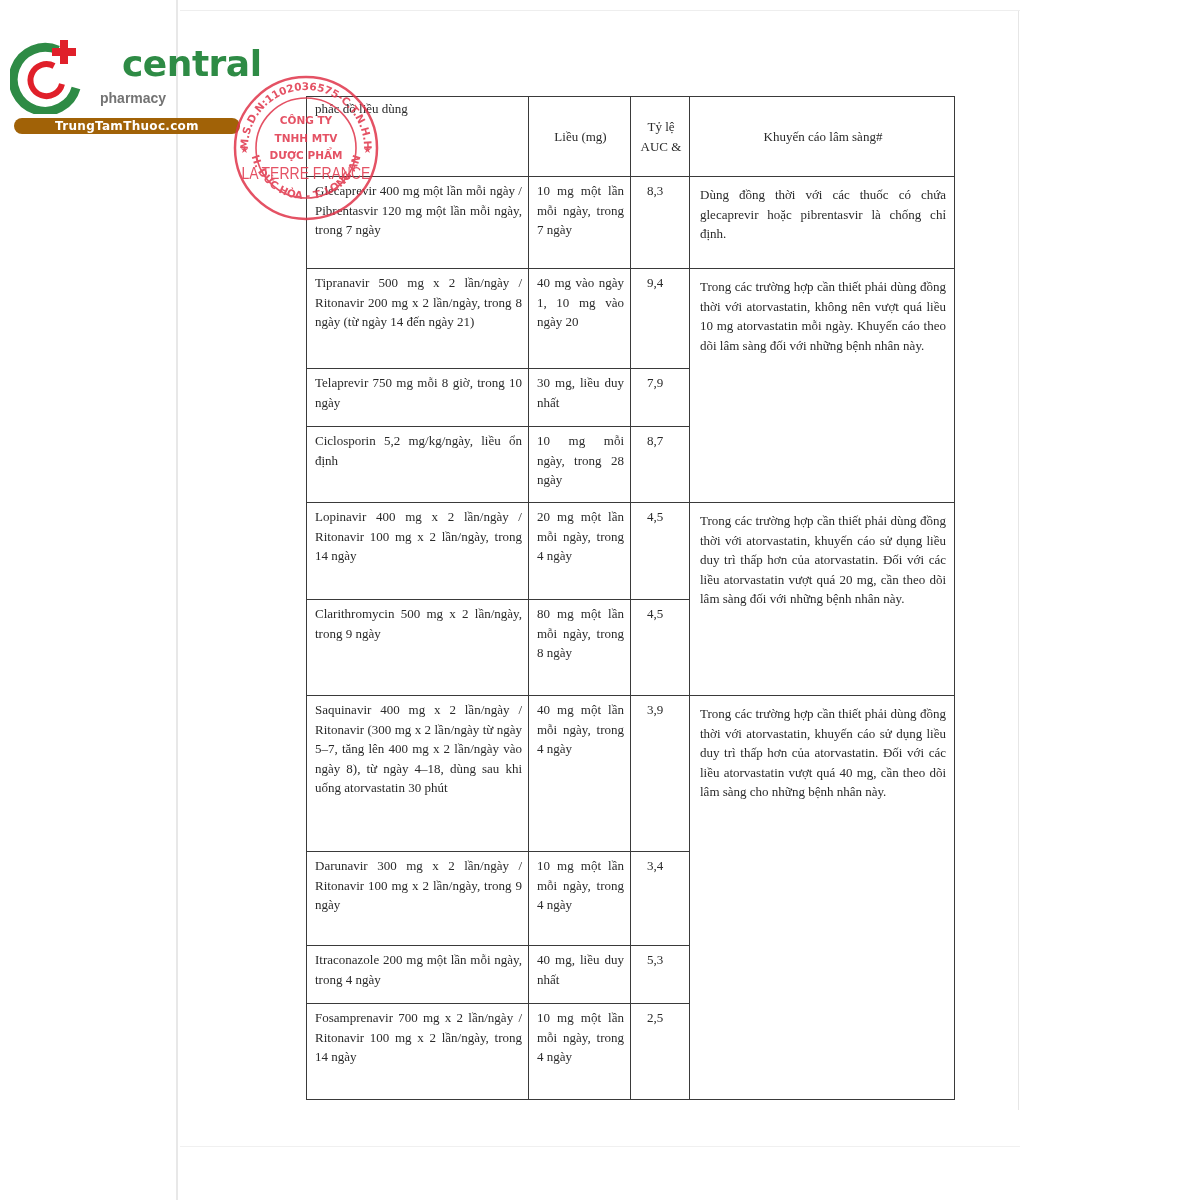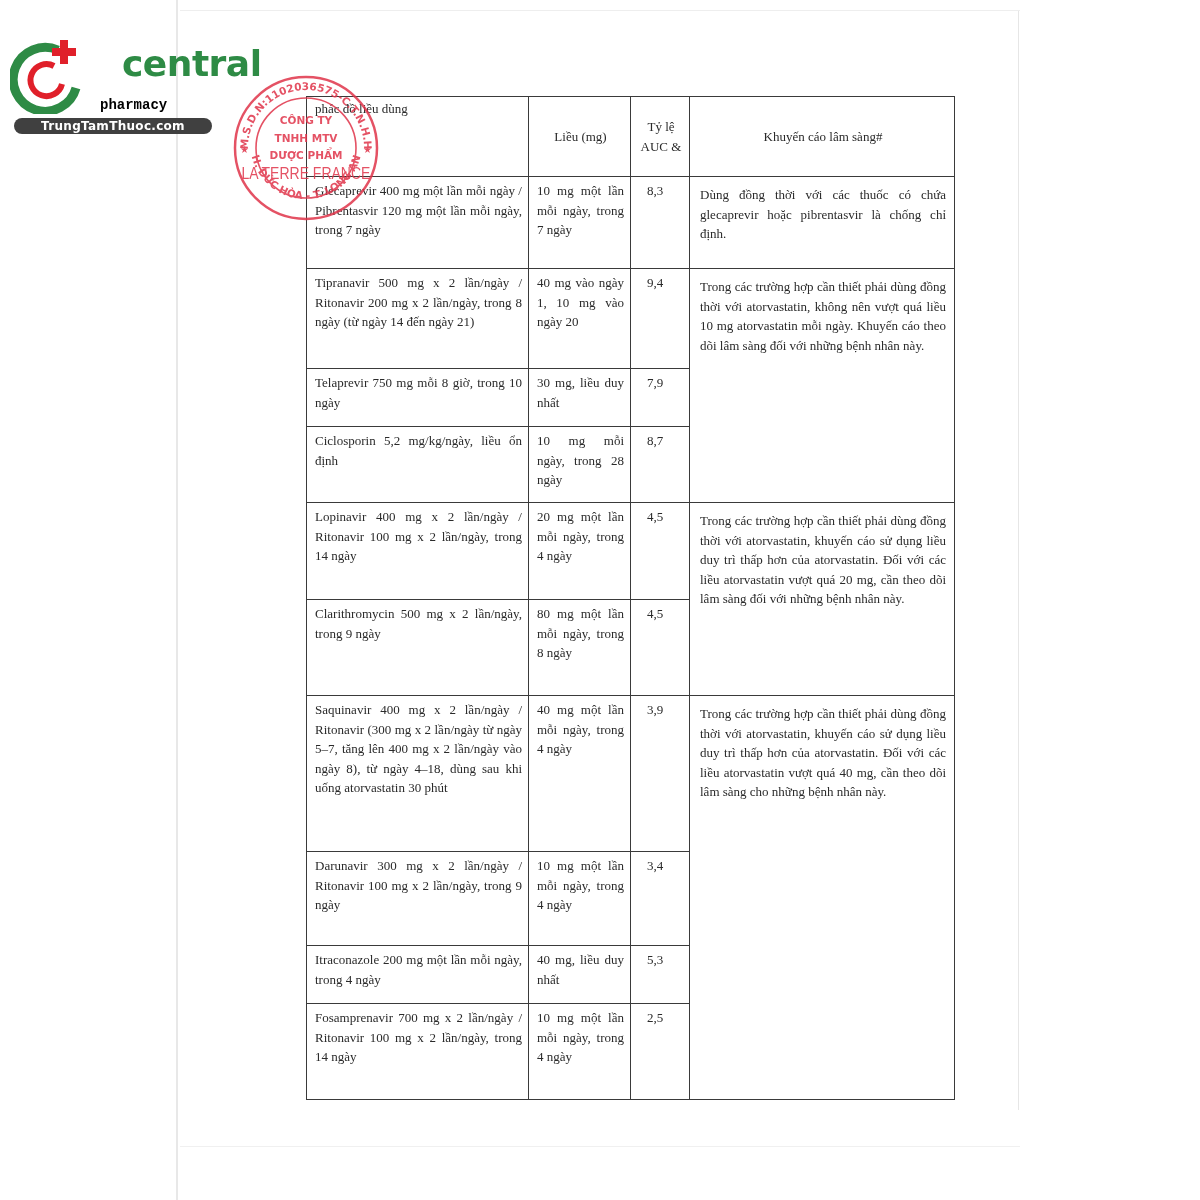--- a/index.html
+++ b/index.html
@@ -12,24 +12,24 @@
     
     .page-edge-left { position: absolute; left: 176px; top: 0; width: 2px; height: 1200px; background: #e8e8e8; }
     .page-edge-right { position: absolute; left: 1018px; top: 10px; width: 1px; height: 1100px; background: #e6e6e6; }
     .page-edge-top { position: absolute; left: 180px; top: 10px; width: 840px; height: 1px; background: #eeeeee; }
     .page-edge-bottom { position: absolute; left: 180px; top: 1146px; width: 840px; height: 1px; background: #f0f0f0; }
 
     
     .logo { position: absolute; left: 10px; top: 38px; width: 205px; height: 100px; }
     .logo-mark { position: absolute; left: 0; top: 0; width: 80px; height: 76px; }
     .logo-word { position: absolute; left: 88px; top: 6px; font-family: "DejaVu Sans", sans-serif; font-weight: bold; font-size: 36px; color: #2e8b45; letter-spacing: -0.5px; line-height: 40px; margin-left: 24px; }
-    .logo-sub { position: absolute; left: 90px; top: 59px; font-family: Liberation Mono, monospace; font-weight: bold; font-size: 14px; color: #000000; }
+    .logo-sub { position: absolute; left: 90px; top: 52px; font-family: Liberation Sans, sans-serif; font-weight: bold; font-size: 14px; color: #737373; }
     .logo-banner {
-      position: absolute; left: 4px; top: 80px; width: 198px; height: 16px;
-      background: #404040; border-radius: 8px; color: #fff;
+      position: absolute; left: 4px; top: 80px; width: 226px; height: 16px;
+      background: #a16207; border-radius: 8px; color: #fff;
       font-family: "DejaVu Sans", sans-serif; font-weight: bold; font-size: 12px;
       text-align: center; line-height: 16px; letter-spacing: 0.3px;
     }
 
     
     .stamp { position: absolute; left: 232px; top: 74px; width: 148px; height: 148px; opacity: 0.85; }
 
     
     .table-wrap { position: absolute; left: 306px; top: 96px; width: 648px; }
     table { border-collapse: collapse; width: 648px; table-layout: fixed; font-size: 13px; line-height: 19.5px; }

